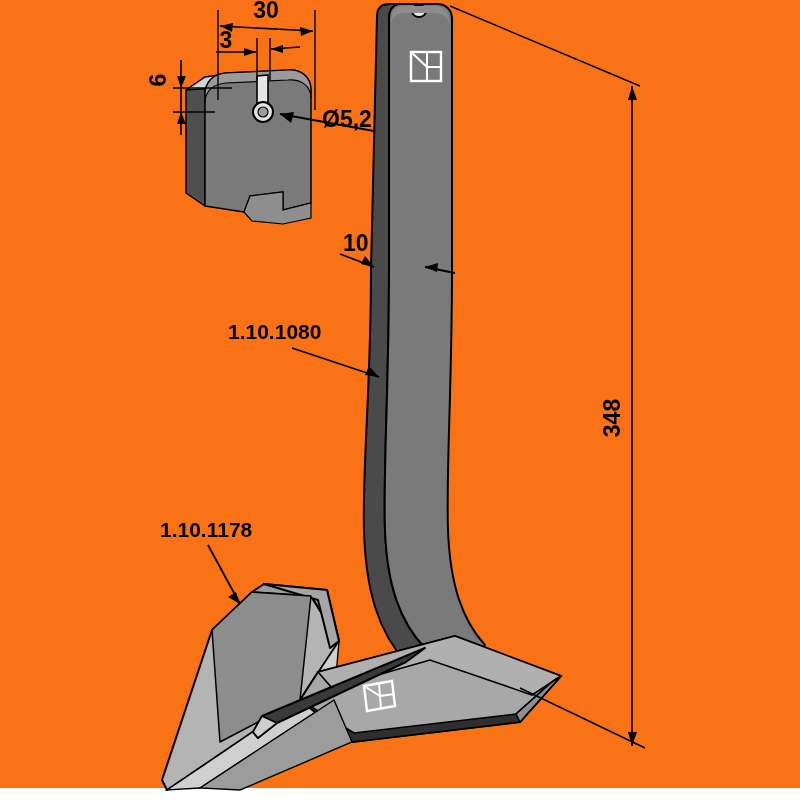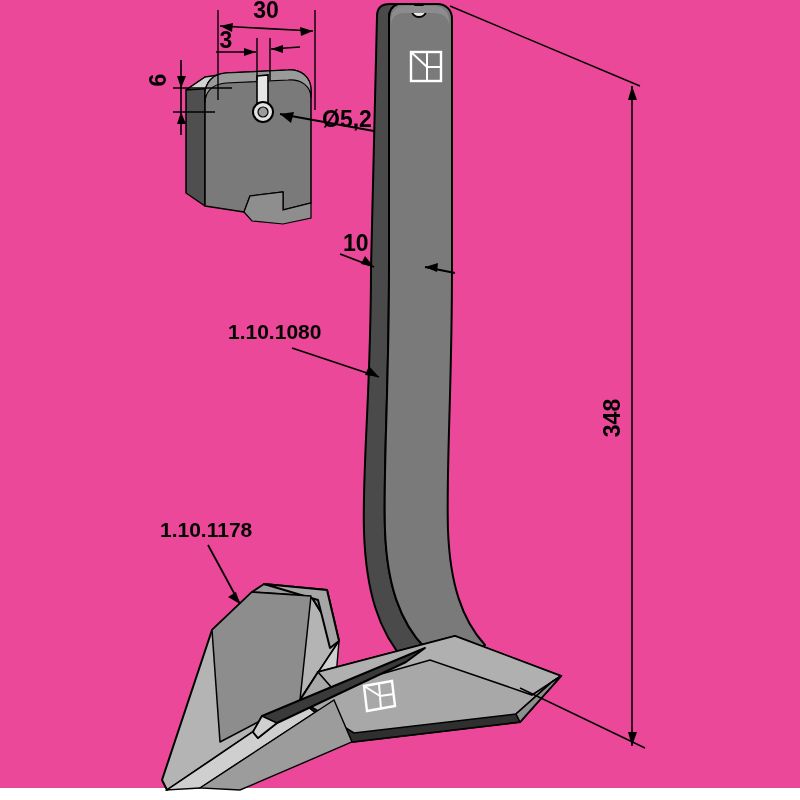--- a/index.html
+++ b/index.html
@@ -1,18 +1,18 @@
 <!DOCTYPE html>
 <html><head>
 <meta charset="utf-8">
 <style>
   html,body{margin:0;padding:0;background:#ffffff;}
   body{width:800px;height:800px;overflow:hidden;
        font-family:"Liberation Sans",sans-serif;}
-  #stage{position:relative;width:800px;height:788px;background:#ec4899;}
+  #stage{position:relative;width:800px;height:788px;background:#f97316;}
   svg{display:block;}
   .dimtext{font-family:"Liberation Sans",sans-serif;font-weight:bold;
            font-size:23px;fill:#000;}
   .partlabel{font-family:"Liberation Sans",sans-serif;font-weight:bold;
              font-size:21px;fill:#000;}
   .dimline{stroke:#000;stroke-width:1.6;fill:none;}
   .extline{stroke:#000;stroke-width:1.4;fill:none;}
   .leader{stroke:#000;stroke-width:1.8;fill:none;}
   .outline{stroke:#000;stroke-width:2;stroke-linejoin:round;}
   .thinout{stroke:#000;stroke-width:1.5;stroke-linejoin:round;}

